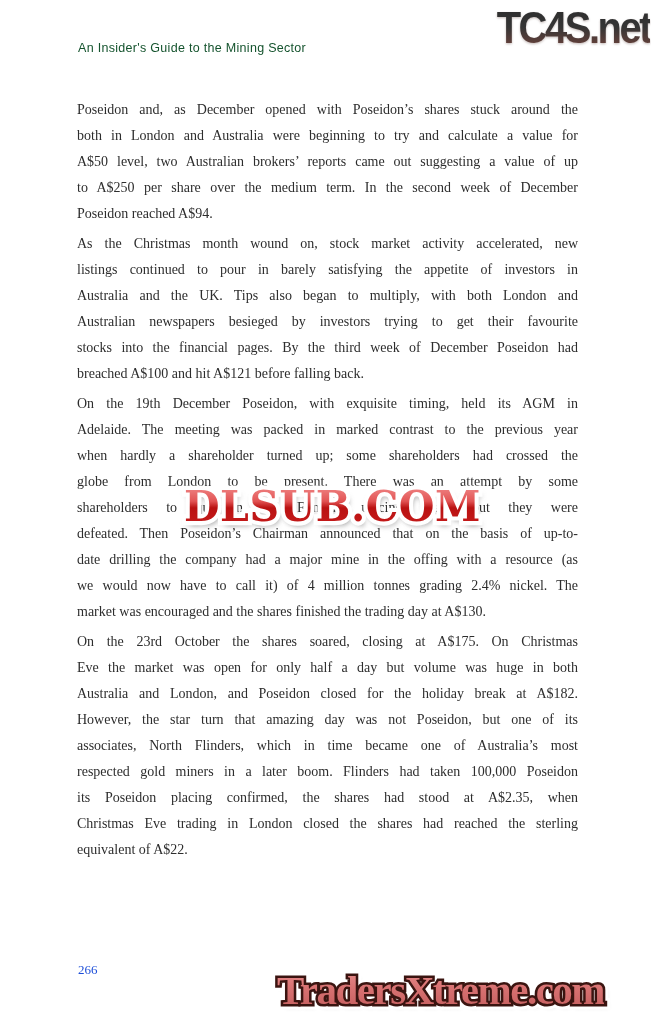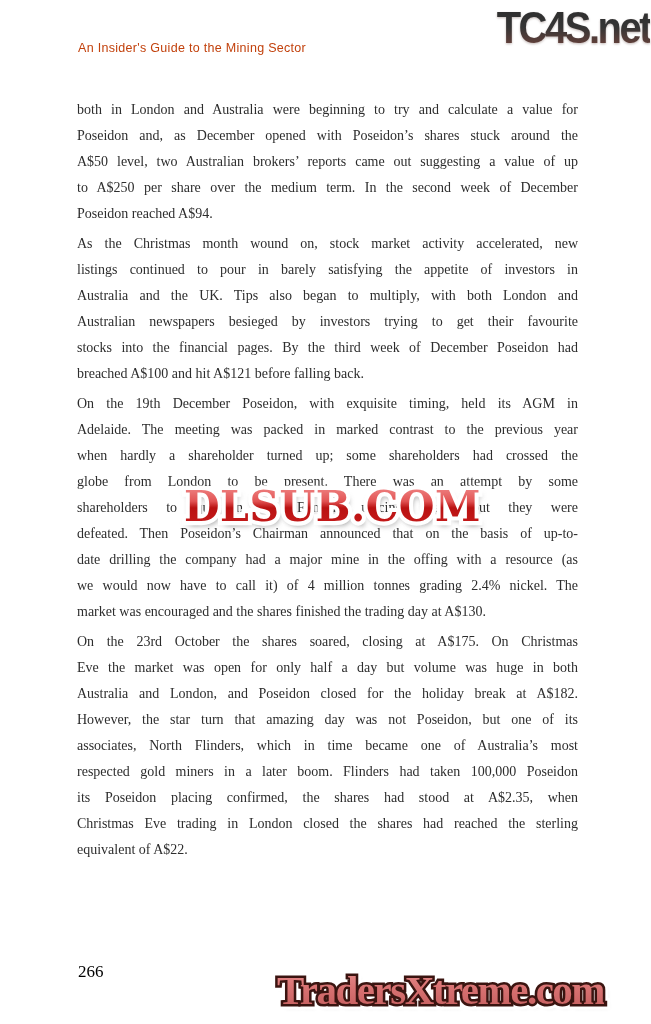--- a/index.html
+++ b/index.html
@@ -6,21 +6,21 @@
   .page {
     position:relative; width:651px; height:1024px; margin:0 auto;
     background:#ffffff; overflow:hidden;
     font-family:"Liberation Serif", serif;
   }
 
   
   .running-header {
     position:absolute; left:78px; top:41px;
     font-family:"Liberation Sans", sans-serif;
-    font-size:12.5px; color:#c2410c; letter-spacing:0.3px;
+    font-size:12.5px; color:#14532d; letter-spacing:0.3px;
   }
 
   
   .tc4s {
     position:absolute; top:3px; right:1px; white-space:nowrap;
     font-family:"Liberation Sans", sans-serif; font-weight:bold;
     font-size:40px; letter-spacing:-2.5px;
     transform:scaleY(1.12); transform-origin:top right;
     color:#3a3a3a;
     filter:blur(0.4px) drop-shadow(0 1px 1px rgba(90,60,55,.35));
@@ -57,21 +57,21 @@
   @supports ((-webkit-background-clip:text) or (background-clip:text)) {
     .dlsub .fill {
       background:linear-gradient(180deg,#f29090 0%,#e25454 38%,#ba1212 52%,#c91d1d 100%);
       -webkit-background-clip:text; background-clip:text; color:transparent;
     }
   }
 
   
   .page-number {
     position:absolute; left:78px; top:962px;
-    font-size:17px; color:#000000;
+    font-size:13px; color:#1d4ed8;
   }
 
   
   .traders {
     position:absolute; left:277px; top:965px; height:52px; white-space:nowrap;
     font-family:"Liberation Sans", sans-serif; font-weight:bold;
     font-size:41px; letter-spacing:-1.5px; line-height:50px;
   }
   .traders .layer { position:absolute; left:0; top:0; white-space:nowrap;font-family:Liberation Serif, serif; }
   .traders .glow {
@@ -91,22 +91,22 @@
 <body>
 
 <div class="page">
 
   <div class="running-header">An Insider's Guide to the Mining Sector</div>
 
   <div class="tc4s">TC4S.net</div>
 
   <div class="body-text">
     <div class="para">
+        <div class="line">Poseidon and, as December opened with Poseidon’s shares stuck around the</div>
         <div class="line">both in London and Australia were beginning to try and calculate a value for</div>
-        <div class="line">Poseidon and, as December opened with Poseidon’s shares stuck around the</div>
         <div class="line">A$50 level, two Australian brokers’ reports came out suggesting a value of up</div>
         <div class="line">to A$250 per share over the medium term. In the second week of December</div>
         <div class="line last">Poseidon reached A$94.</div>
       </div>
     <div class="para">
         <div class="line">As the Christmas month wound on, stock market activity accelerated, new</div>
         <div class="line">listings continued to pour in barely satisfying the appetite of investors in</div>
         <div class="line">Australia and the UK. Tips also began to multiply, with both London and</div>
         <div class="line">Australian newspapers besieged by investors trying to get their favourite</div>
         <div class="line">stocks into the financial pages. By the third week of December Poseidon had</div>

